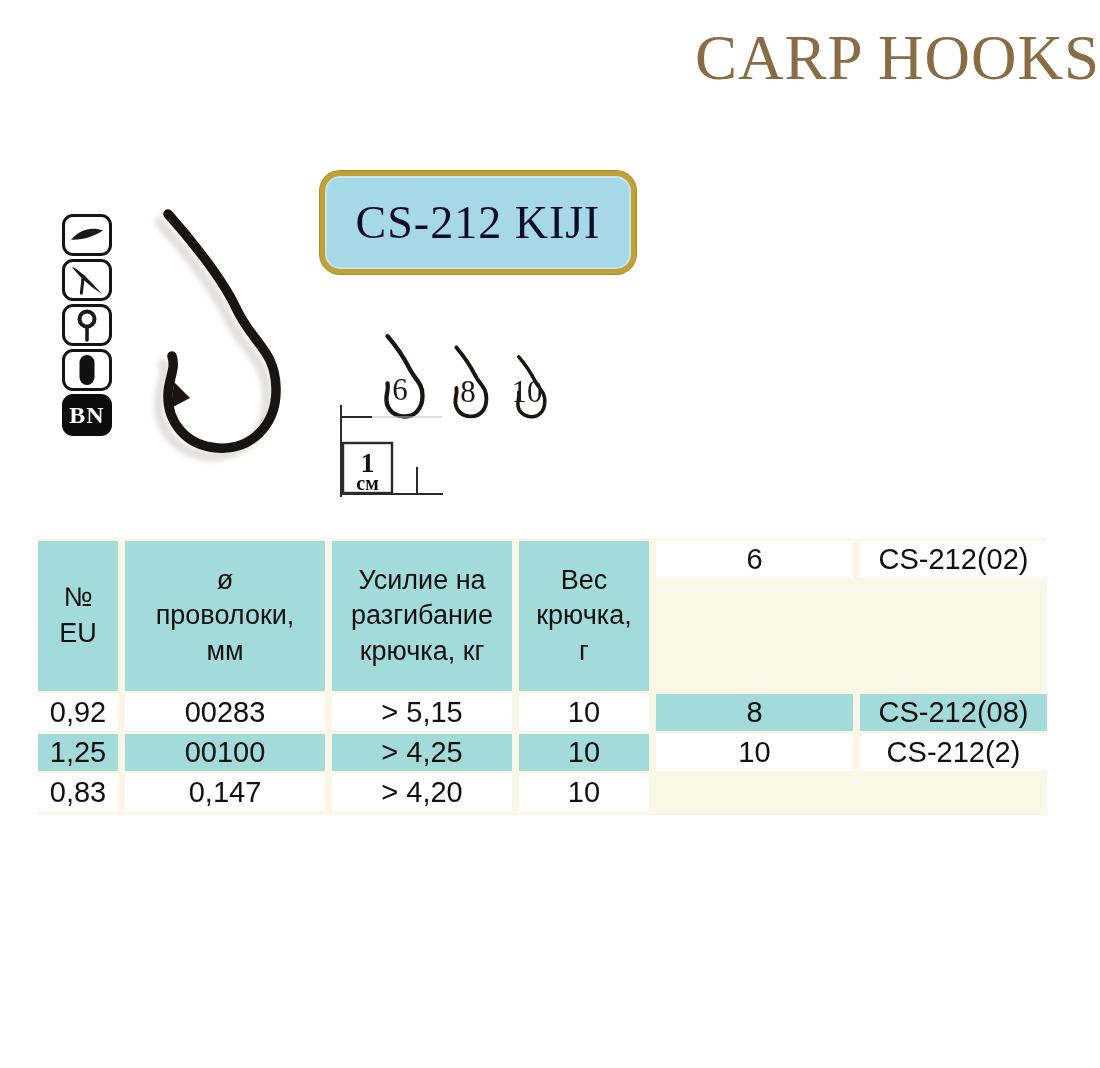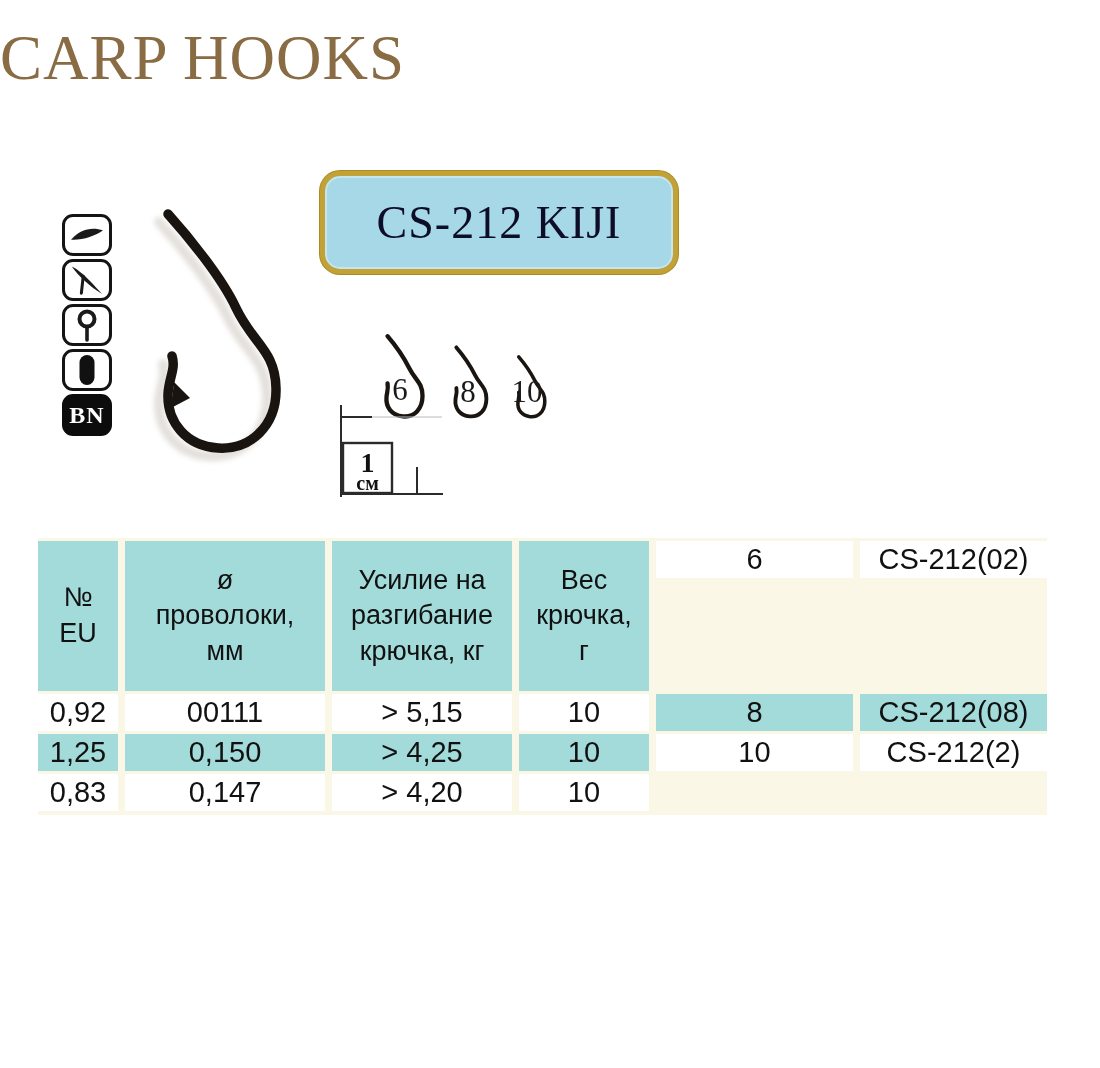--- a/index.html
+++ b/index.html
@@ -8,30 +8,30 @@
     width:1100px; height:1068px;
     background:#ffffff;
     font-family:"Liberation Sans", sans-serif;
     position:relative;
     overflow:hidden;
   }
 
   
   .page-title {
     position:absolute; top:22px; left:0; width:100%;
-    text-align:left;
+    text-align:right;
     font-family:"Liberation Serif", serif;
     font-size:63px; letter-spacing:1px;
     color:#8a6c44;
   }
 
   
   .badge {
     position:absolute; left:320px; top:171px;
-    width:358px; height:103px;
+    width:316px; height:103px;
     background:#a6d8e7;
     border:5px solid #c2a136;
     border-radius:20px;
     box-shadow:0 0 0 1px #a98c26, inset 0 0 0 2px rgba(255,255,255,0.35);
     display:flex; align-items:center; justify-content:center;
   }
   .badge span {
     font-family:"Liberation Serif", serif;
     font-size:46px; color:#0d0d28; letter-spacing:1px;
   }
@@ -185,30 +185,30 @@
 разгибание
 крючка, кг</div>
   <div class="th">Вес
 крючка,
 г</div>
 
   <div style="display:contents" class="row">
     <div class="td">6</div>
     <div class="td">CS-212(02)</div>
     <div class="td">0,92</div>
-    <div class="td">00111</div>
+    <div class="td">00283</div>
     <div class="td">&gt; 5,15</div>
     <div class="td">10</div>
   </div>
 
   <div style="display:contents" class="row row-alt">
     <div class="td">8</div>
     <div class="td">CS-212(08)</div>
     <div class="td">1,25</div>
-    <div class="td">0,150</div>
+    <div class="td">00100</div>
     <div class="td">&gt; 4,25</div>
     <div class="td">10</div>
   </div>
 
   <div style="display:contents" class="row">
     <div class="td">10</div>
     <div class="td">CS-212(2)</div>
     <div class="td">0,83</div>
     <div class="td">0,147</div>
     <div class="td">&gt; 4,20</div>

